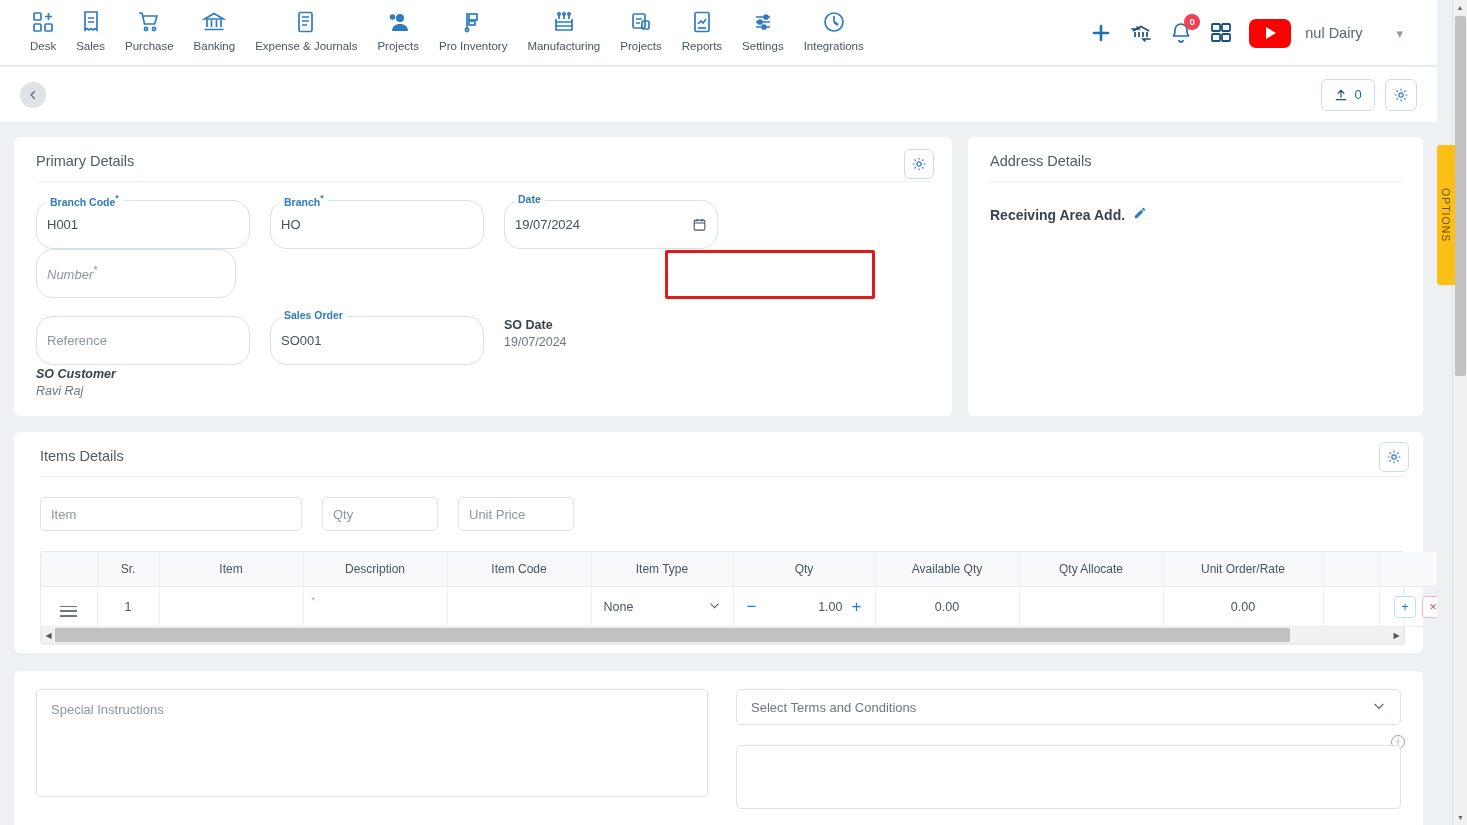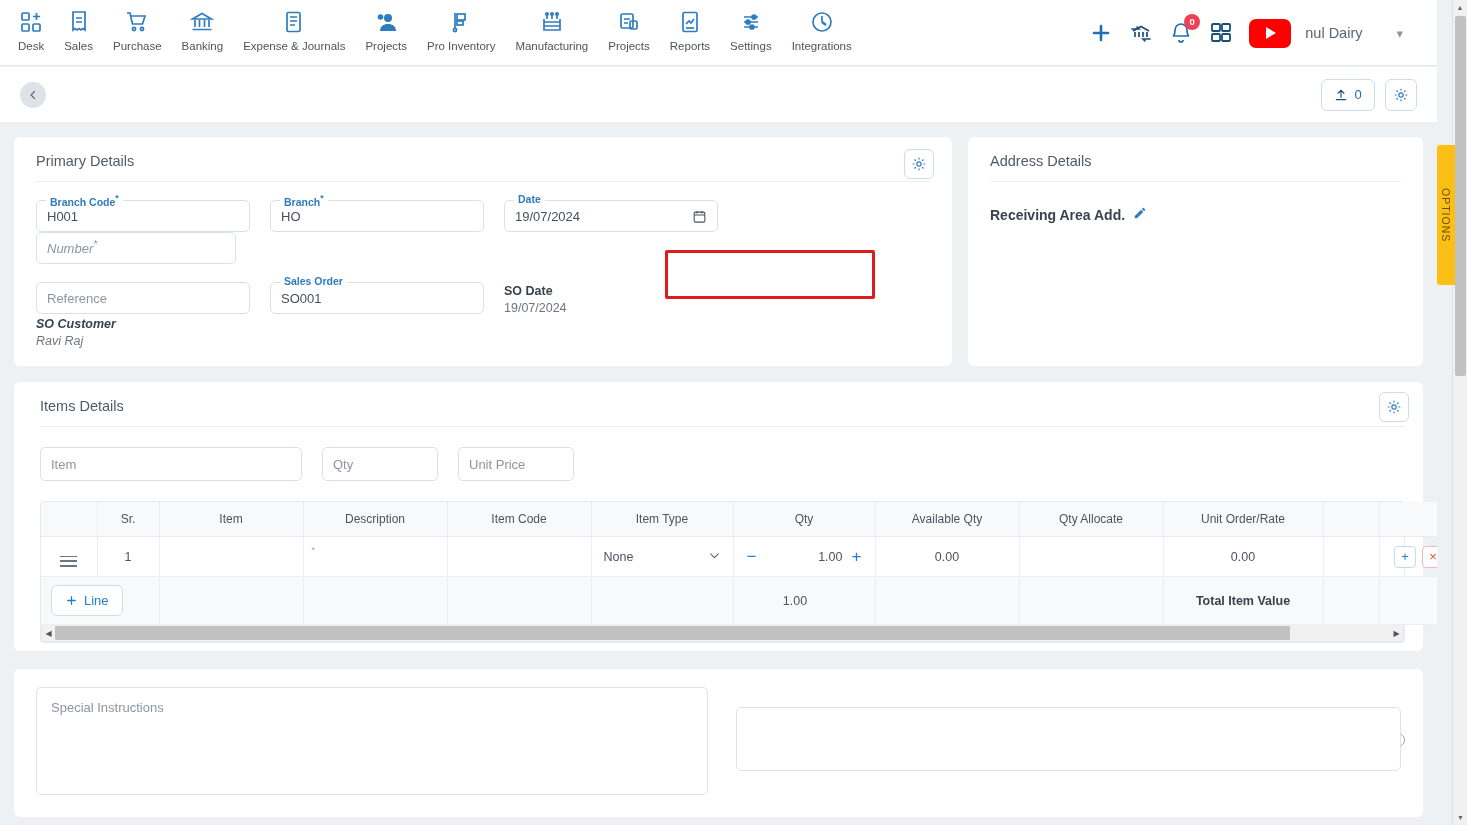--- a/index.html
+++ b/index.html
@@ -10,21 +10,21 @@
     overflow: hidden;
   }
   .app { position: relative; width: 1467px; height: 825px; background: #eef1f4; }
 
   
   .topnav {
     position: absolute; top: 0; left: 0; width: 1437px; height: 66px;
     background: #ffffff; display: flex; align-items: flex-start;
     border-bottom: 1px solid #e3e7eb;
   }
-  .nav-items { display: flex; align-items: flex-start; padding-left: 8px; padding-top: 9px; }
+  .nav-items { display: flex; align-items: flex-start; padding-left: 20px; padding-top: 9px; }
   .nav-item {
     display: flex; flex-direction: column; align-items: center; justify-content: flex-start;
     padding: 0 10px; cursor: pointer; min-width: 46px;
   }
   .nav-item .ico { height: 26px; display: flex; align-items: center; justify-content: center; }
   .nav-item .lbl { font-size: 11.5px; color: #4a5560; margin-top: 5px; white-space: nowrap; }
 
   .nav-right {
     position: absolute; right: 30px; top: 0; height: 66px;
     display: flex; align-items: center; gap: 16px; padding-right: 4px;
@@ -88,21 +88,21 @@
     position: absolute; right: 18px; top: 12px; width: 30px; height: 30px;
     border: 1px solid #cfdce8; border-radius: 6px; background: #fff;
     display: flex; align-items: center; justify-content: center; cursor: pointer;
   }
 
   .fields-grid { display: flex; gap: 0; margin-top: 18px; flex-wrap: wrap; }
   .fcol { width: 234px; padding-right: 20px; }
   .fcol.w200 { width: 220px; font-style: italic; }
 
   .tf {
-    position: relative; height: 32px; border: 1px solid #d9e0e7; border-radius: 5px;
+    position: relative; height: 49px; border: 1px solid #d9e0e7; border-radius: 17px;
     background: #fff; display: flex; align-items: center; padding: 0 10px;
   }
   .tf .flabel {
     position: absolute; top: -8px; left: 9px; background: #fff; padding: 0 4px;
     font-size: 10.5px; color: #2d7cc0; font-weight: bold; white-space: nowrap;
   }
   .tf .flabel .req { color: #2d7cc0; }
   .tf .fval { font-size: 13px; color: #46515c; }
   .tf .fph { font-size: 13px; color: #8c96a1; }
   .tf .fph .req { color: #8c96a1; font-size: 10px; vertical-align: super; }
@@ -599,42 +599,20 @@
               <td class="num-right"></td>
               <td class="num-right">0.00</td>
               <td></td>
               <td>
                 <div class="act-cell">
                   <span class="sq-btn sq-add">+</span>
                   <span class="sq-btn sq-del">×</span>
                 </div>
               </td>
             </tr>
-            <tr class="foot-row">
-              <td colspan="2" style="text-align:left; padding-left:10px;">
-                <span class="add-line">
-                  <svg width="13" height="13" viewBox="0 0 24 24" fill="none" stroke="#1a7fd4" stroke-width="2.4" stroke-linecap="round">
-                      <path d="M12 5v14M5 12h14"></path>
-                    </svg>
-                  <span>Line</span>
-                </span>
-              </td>
-              <td></td>
-              <td></td>
-              <td></td>
-              <td></td>
-              <td class="num-right" style="padding-right:26px;">1.00</td>
-              <td></td>
-              <td></td>
-              <td>
-                <span class="tot-lbl">Total Item Value</span>
-              </td>
-              <td></td>
-              <td></td>
-            </tr>
           </tbody>
         </table>
 
         <div class="hscroll">
           <span class="hs-arrow">◀</span>
           <div class="hs-track">
             <div class="hs-thumb"></div>
           </div>
           <span class="hs-arrow">▶</span>
         </div>
@@ -642,20 +620,28 @@
     </div>
 
     <div class="bottom-card">
       <div class="left-col">
         <div class="ta ta-special">
           <span>Special Instructions</span>
           
         </div>
       </div>
       <div class="right-col">
+        <div class="sel-tc">
+          <span>Select Terms and Conditions</span>
+          <span class="chev">
+            <svg width="14" height="14" viewBox="0 0 24 24" fill="none" stroke="#5a6672" stroke-width="2" stroke-linecap="round">
+                <path d="M5 9l7 7 7-7"></path>
+              </svg>
+          </span>
+        </div>
         <div class="info-i">i</div>
         <div class="ta ta-terms">
           
           
         </div>
       </div>
     </div>
 
   </div>
 

